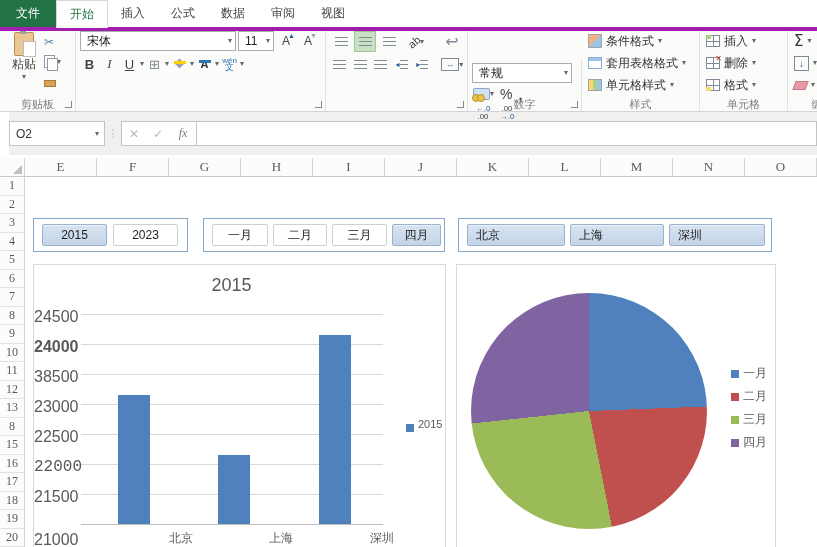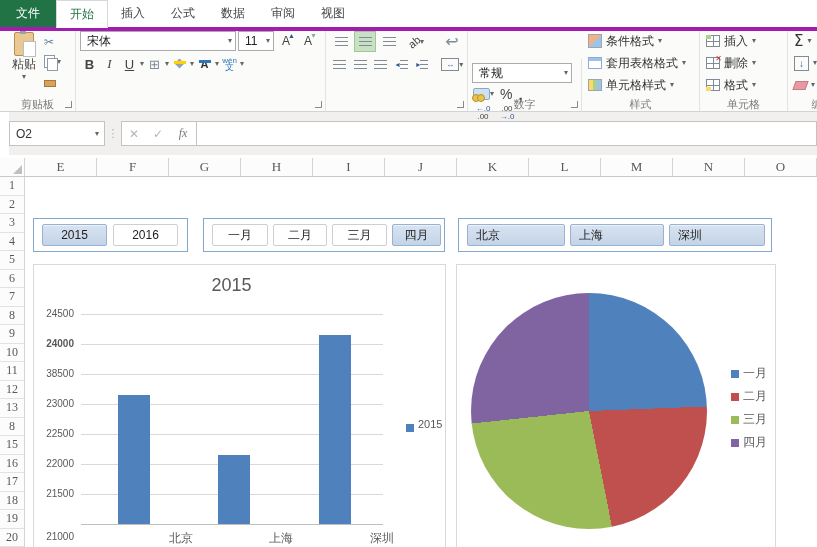--- a/index.html
+++ b/index.html
@@ -123,21 +123,21 @@
   .sbtn.unsel{background:#fff;border:1px solid #cfcfcf;}
   .sbtn.leftalign{justify-content:flex-start;padding-left:8px;}
 
   
   .chart{position:absolute;top:264px;background:#fff;border:1px solid #d9d9d9;box-sizing:border-box;z-index:3;}
   #barchart{left:33px;width:413px;height:300px;}
   #piechart{left:456px;width:320px;height:300px;}
   .ctitle{position:absolute;top:10px;left:0;right:16px;text-align:center;font-size:18px;color:#595959;}
   .gline{position:absolute;left:47px;width:302px;height:1px;background:#d9d9d9;}
   .gline.axis{background:#bfbfbf;}
-  .ylab{position:absolute;left:0;width:40px;text-align:right;font-size:10px;color:#595959;}
+  .ylab{position:absolute;left:0;width:40px;text-align:right;font-size:16px;color:#595959;}
   .bar{position:absolute;width:32px;}
   .xlab{position:absolute;width:80px;text-align:center;font-size:12px;color:#595959;top:265px;}
   .legsq{position:absolute;width:8px;height:8px;}
   .legtx{position:absolute;font-size:11px;color:#595959;}
   #pie{position:absolute;left:14px;top:28px;width:236px;height:236px;border-radius:50%;}
   .pleg{position:absolute;left:274px;display:flex;align-items:center;gap:4px;font-size:12px;color:#595959;}
   .pleg .sq{width:8px;height:8px;flex:none;}
 </style>
 </head>
 <body>
@@ -430,21 +430,21 @@
       <div class="ylab" style="top: 43px;">24500</div>
       <div class="gline" style="top: 79px;"></div>
       <div class="ylab" style="top: 73px; font-weight: bold;">24000</div>
       <div class="gline" style="top: 109px;"></div>
       <div class="ylab" style="top: 103px;">38500</div>
       <div class="gline" style="top: 139px;"></div>
       <div class="ylab" style="top: 133px;">23000</div>
       <div class="gline" style="top: 169px;"></div>
       <div class="ylab" style="top: 163px;">22500</div>
       <div class="gline" style="top: 199px;"></div>
-      <div class="ylab" style="top: 193px;">22000</div>
+      <div class="ylab" style="top: 193px; font-family: Liberation Mono, monospace;">22000</div>
       <div class="gline" style="top: 229px;"></div>
       <div class="ylab" style="top: 223px;">21500</div>
       <div class="gline axis" style="top: 259px;"></div>
       <div class="ylab" style="top: 266px;">21000</div>
       <div class="bar" style="left: 84px; top: 130px; height: 129px; background: rgb(79, 129, 189);"></div>
       <div class="xlab" style="left: 107px;">北京</div>
       <div class="bar" style="left: 184px; top: 190px; height: 69px; background: rgb(79, 129, 189);"></div>
       <div class="xlab" style="left: 207px;">上海</div>
       <div class="bar" style="left: 285px; top: 70px; height: 189px; background: rgb(79, 129, 189);"></div>
       <div class="xlab" style="left: 308px;">深圳</div>
@@ -465,21 +465,21 @@
         <span class="sq" style="background: rgb(155, 187, 89);"></span>
         <span>三月</span>
       </div>
       <div class="pleg" style="top: 169px;">
         <span class="sq" style="background: rgb(128, 100, 162);"></span>
         <span>四月</span>
       </div>
     </div>
 <div class="slicer" style="left: 33px; width: 155px;">
       <div class="sbtn sel" style="left: 8px; width: 65px;">2015</div>
-      <div class="sbtn unsel" style="left: 79px; width: 65px;">2016</div>
+      <div class="sbtn unsel" style="left: 79px; width: 65px;">2023</div>
     </div>
     <div class="slicer" style="left: 203px; width: 242px;">
       <div class="sbtn unsel" style="left: 8px; width: 56px;">一月</div>
       <div class="sbtn unsel" style="left: 69px; width: 54px;">二月</div>
       <div class="sbtn unsel" style="left: 128px; width: 55px;">三月</div>
       <div class="sbtn sel" style="left: 188px; width: 49px;">四月</div>
     </div>
     <div class="slicer" style="left: 458px; width: 314px;">
       <div class="sbtn sel leftalign" style="left: 8px; width: 98px;">北京</div>
       <div class="sbtn sel leftalign" style="left: 111px; width: 94px;">上海</div>

